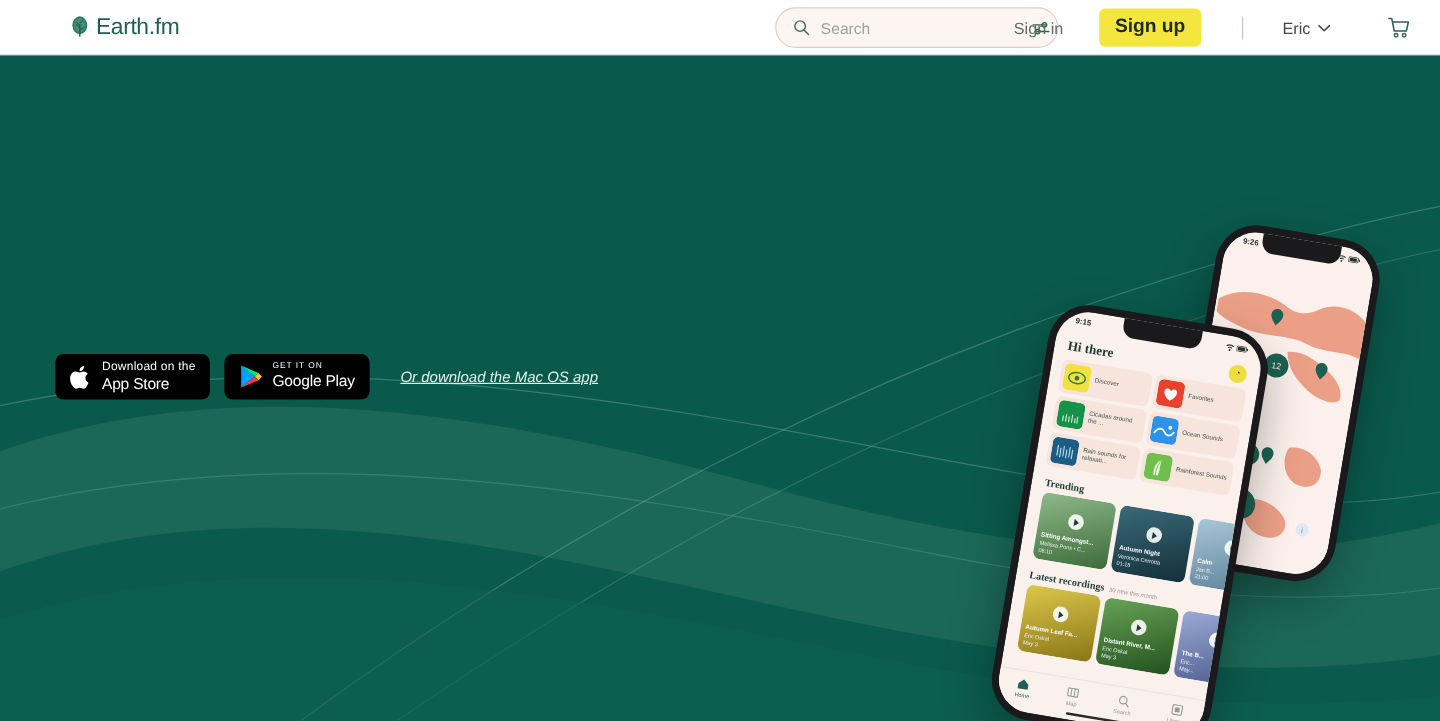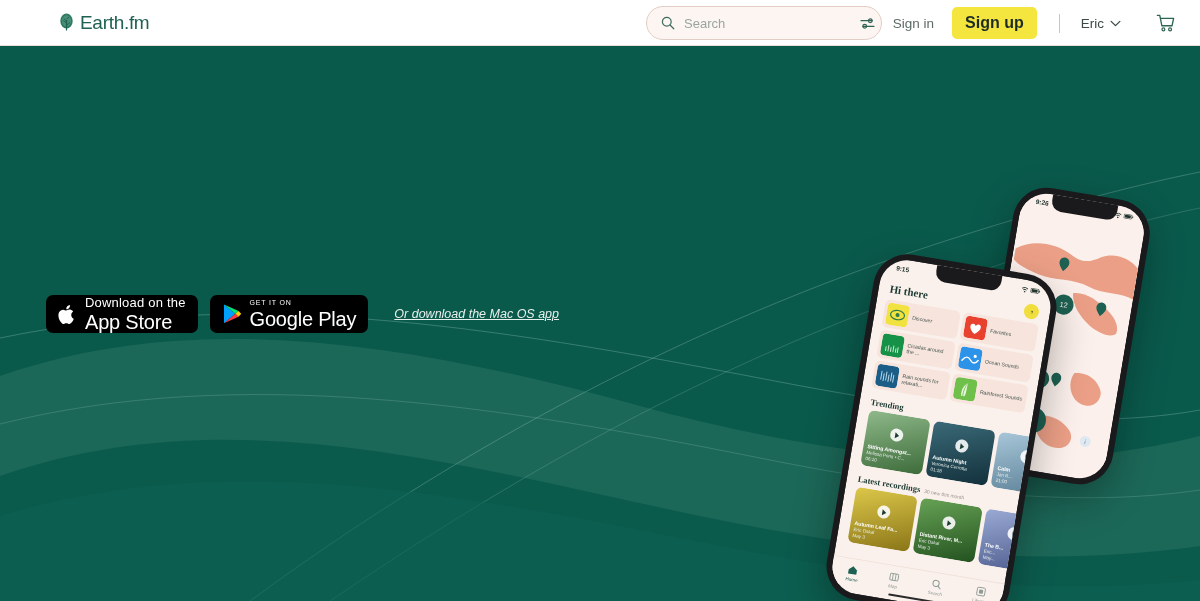--- a/index.html
+++ b/index.html
@@ -41,21 +41,21 @@
   .search-input {
     flex: 1; border: none; outline: none; background: transparent;
     font-family: "Liberation Sans", sans-serif;
     font-size: 13px; color: #4a5551; margin-left: 9px;
   }
   .search-input::placeholder { color: #9aa5a1; }
   .filter-icon { width: 15px; height: 13px; flex: none; }
 
   .nav-right {
     position: absolute; right: 0; top: 0; height: 46px;
-    display: flex; align-items: center; gap: 4px;
+    display: flex; align-items: center; gap: 16px;
   }
   .signin {
     font-size: 13.5px; color: #5d6b66; margin-right: 14px;
     text-decoration: none; cursor: pointer;
   }
   .signup {
     background: #f4e63f; color: #1d2b26;
     font-size: 16px; font-weight: bold;
     border: none; border-radius: 5px;
     padding: 7px 13px; cursor: pointer;
@@ -89,22 +89,22 @@
     letter-spacing: 0.2px;
     white-space: pre-line;
   }
 
   .badges { display: flex; align-items: center; gap: 12px; margin-top: 47px; }
   .badge {
     background: #000; border-radius: 7px;
     display: flex; align-items: center; cursor: pointer;
     height: 38px; padding: 0 12px; gap: 8px;
   }
-  .badge-sub { font-size: 13px; color: #fff; letter-spacing: 0.2px; line-height: 1; }
-  .badge-main { font-size: 20px; color: #fff; line-height: 1.1; letter-spacing: -0.2px; }
+  .badge-sub { font-size: 10px; color: #fff; letter-spacing: 0.2px; line-height: 1; }
+  .badge-main { font-size: 13px; color: #fff; line-height: 1.1; letter-spacing: -0.2px; }
   .badge-txt { display: flex; flex-direction: column; justify-content: center; gap: 2px; }
   .gp-sub { font-size: 7px; letter-spacing: 0.8px; }
   .mac-link {
     font-size: 12.5px; color: #e7f0ec;
     text-decoration: underline; margin-left: 14px; cursor: pointer; font-style: italic;
   }
 
   
   .phones { position: absolute; right: 0; top: 46px; width: 360px; height: 555px; z-index: 3; }
   .phone {

